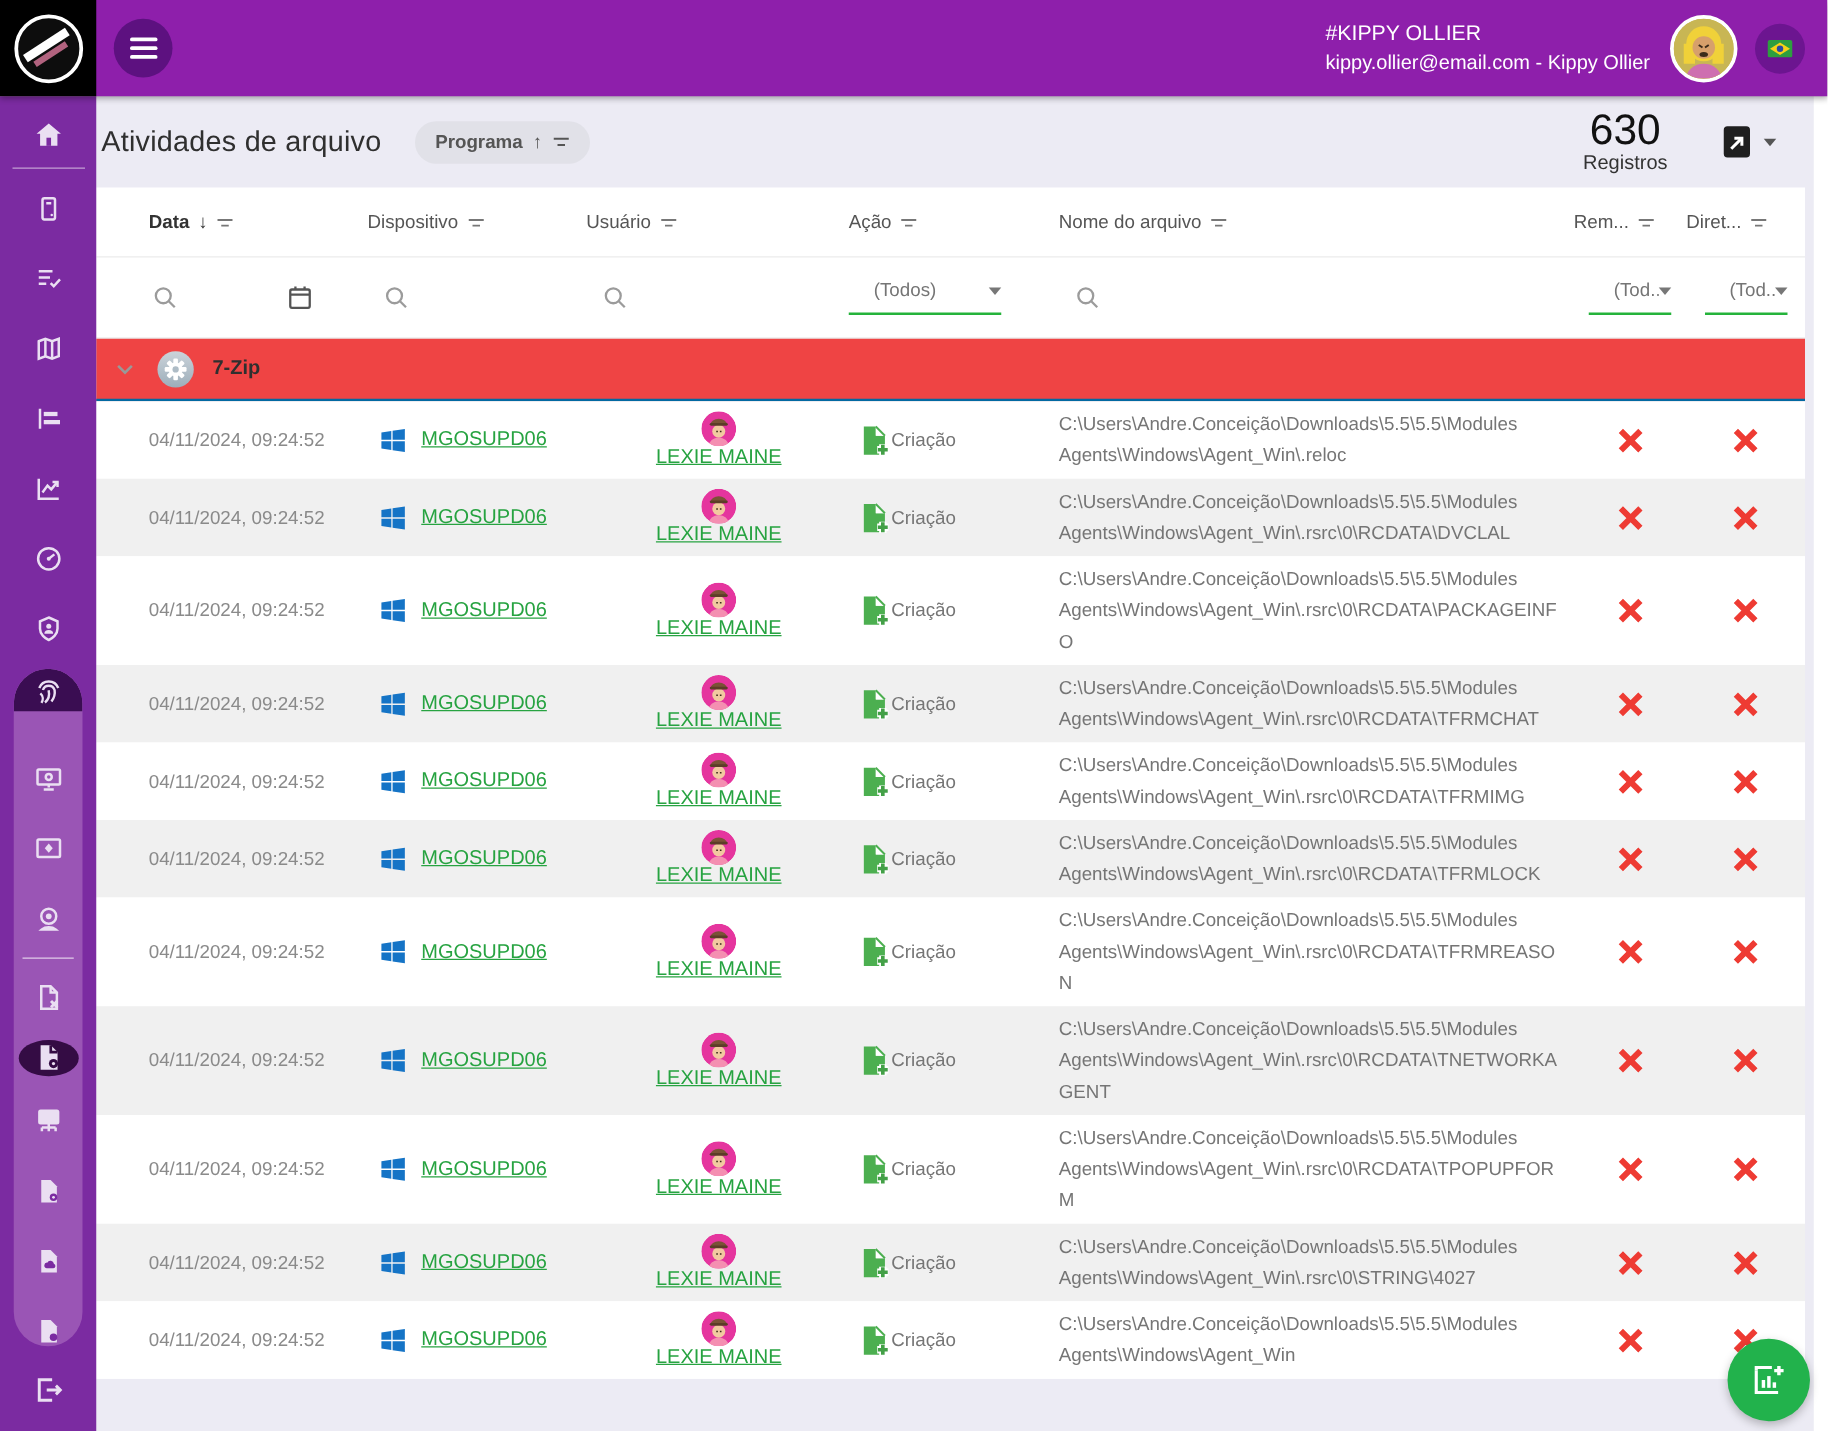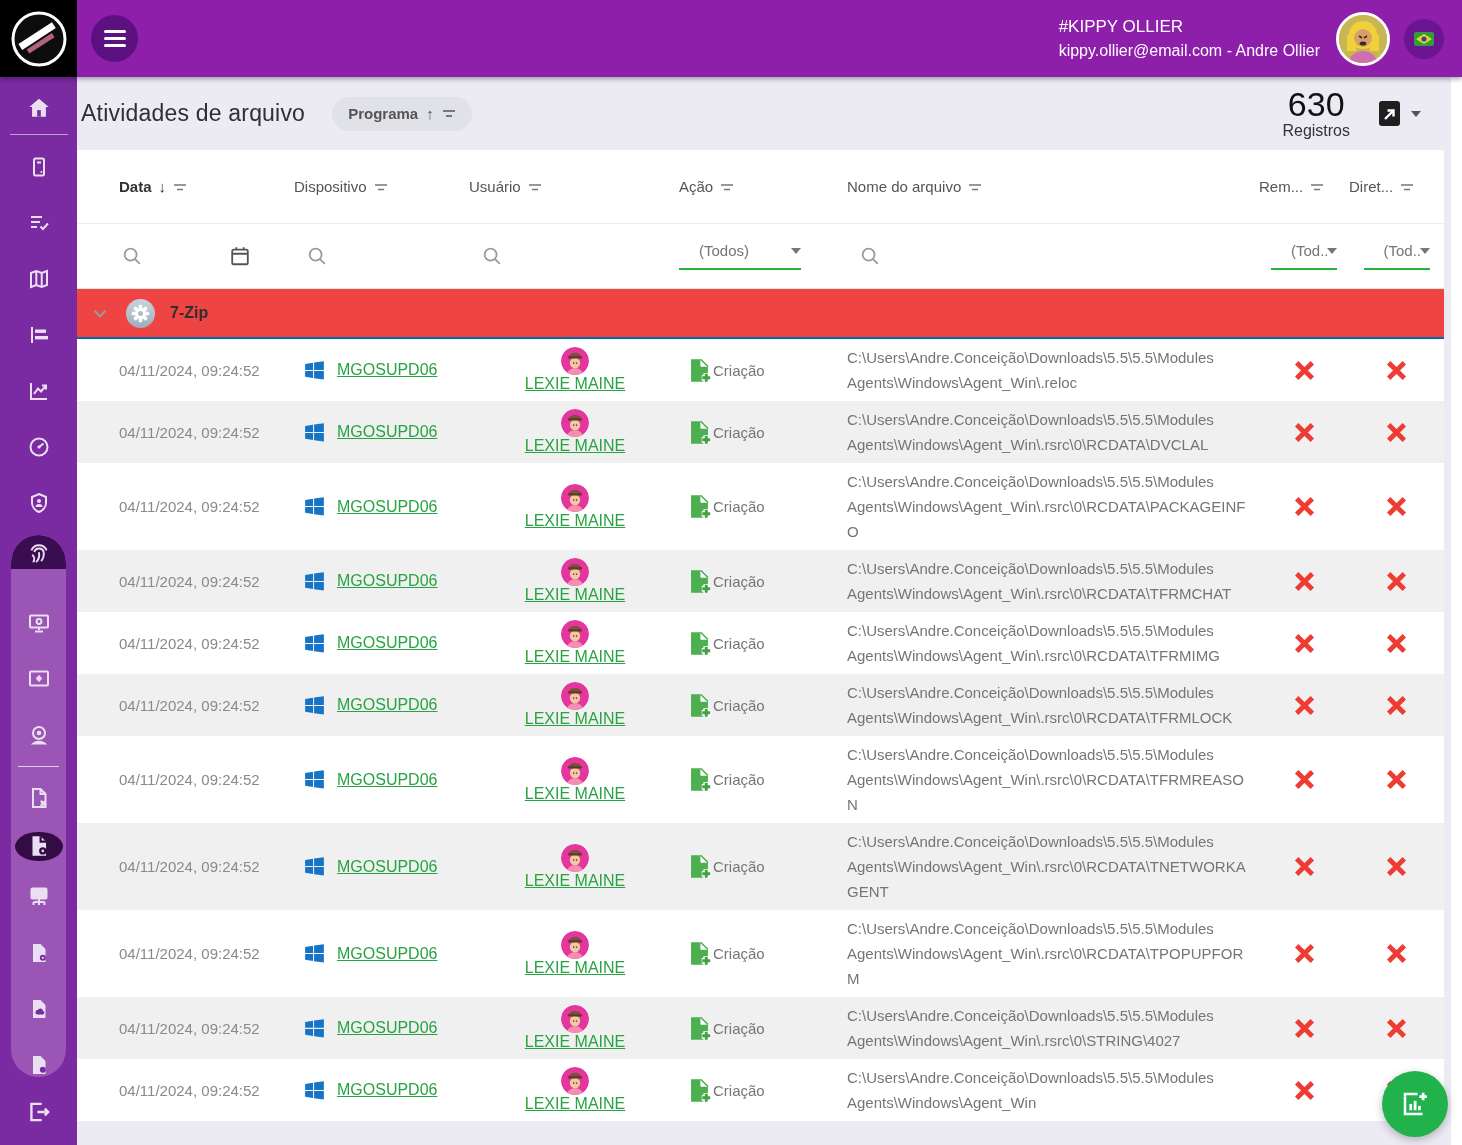--- a/index.html
+++ b/index.html
@@ -51,31 +51,31 @@
 
   
   .main { position:absolute; top:77px; left:66px; width:1385px; height:1068px;
     background:#ECEBF4; }
   .page-header { height:73px; display:flex; align-items:center; padding:0 0 0 15px; }
   .page-title { font-size:23px; color:#2f2f2f; letter-spacing:.2px; }
   .chip { margin-left:27px; background:#E1E1E8; border-radius:17px; height:34px;
     display:flex; align-items:center; gap:8px; padding:0 16px; cursor:pointer; }
   .chip-label { font-size:15px; font-weight:bold; color:#555; }
   .chip .arrow { color:#555; font-size:15px; }
-  .records { margin-left:auto; text-align:center; margin-right:28px; line-height:1.05; }
+  .records { margin-left:auto; text-align:center; margin-right:44px; line-height:1.05; }
   .records-count { font-size:34px; color:#111; }
   .records-label { font-size:16px; color:#333; }
   .export { display:flex; align-items:center; gap:10px; margin-right:30px; cursor:pointer; }
   .caret { width:0; height:0; border-left:5px solid transparent;
     border-right:5px solid transparent; border-top:6px solid #555; }
 
   
   .table-card { margin-left:11px; width:1367px; background:#fff; }
   .grid-row { display:grid; grid-template-columns:217px 175px 210px 168px 412px 90px 95px; }
-  .thead { height:74px; align-items:center; border-bottom:1px solid #ECECEC; }
+  .thead { height:56px; align-items:center; border-bottom:1px solid #ECECEC; }
   .th { display:flex; align-items:center; gap:7px; font-size:15px; color:#555; cursor:pointer; }
   .th.first { padding-left:42px; color:#333; font-weight:bold; }
   .sort-arrow { font-size:15px; color:#333; }
   .filter-glyph { display:inline-block; }
   .th-center { justify-content:flex-start; }
 
   .filter-row { height:65px; align-items:center; border-bottom:1px solid #E4E4E4; }
   .fcell { display:flex; align-items:center; }
   .fcell.first { padding-left:44px; gap:86px; }
   .fcell.pad { padding-left:12px; }
@@ -127,21 +127,21 @@
         </g>
       </svg>
     </div>
     <div class="hamburger">
       <span></span>
         <span></span>
         <span></span>
     </div>
     <div class="user-block">
       <div class="user-line1">#KIPPY OLLIER</div>
-      <div class="user-line2">kippy.ollier@email.com - Andre Ollier</div>
+      <div class="user-line2">kippy.ollier@email.com - Kippy Ollier</div>
     </div>
     <div class="top-avatar">
       <svg width="48" height="48" viewBox="0 0 48 48">
         <rect width="48" height="48" fill="#C8B654"></rect>
         <circle cx="24" cy="20" r="14" fill="#F0D139"></circle>
         <rect x="8" y="20" width="9" height="16" fill="#F0D139"></rect>
         <rect x="31" y="20" width="9" height="16" fill="#F0D139"></rect>
         <circle cx="24" cy="23" r="9" fill="#D7A06B"></circle>
         <path d="M10 48 a14 12 0 0 1 28 0 Z" fill="#CE6FB0"></path>
         <path d="M20 21 l3 2 M28 21 l-3 2" stroke="#3b2b1a" stroke-width="1.6"></path>

